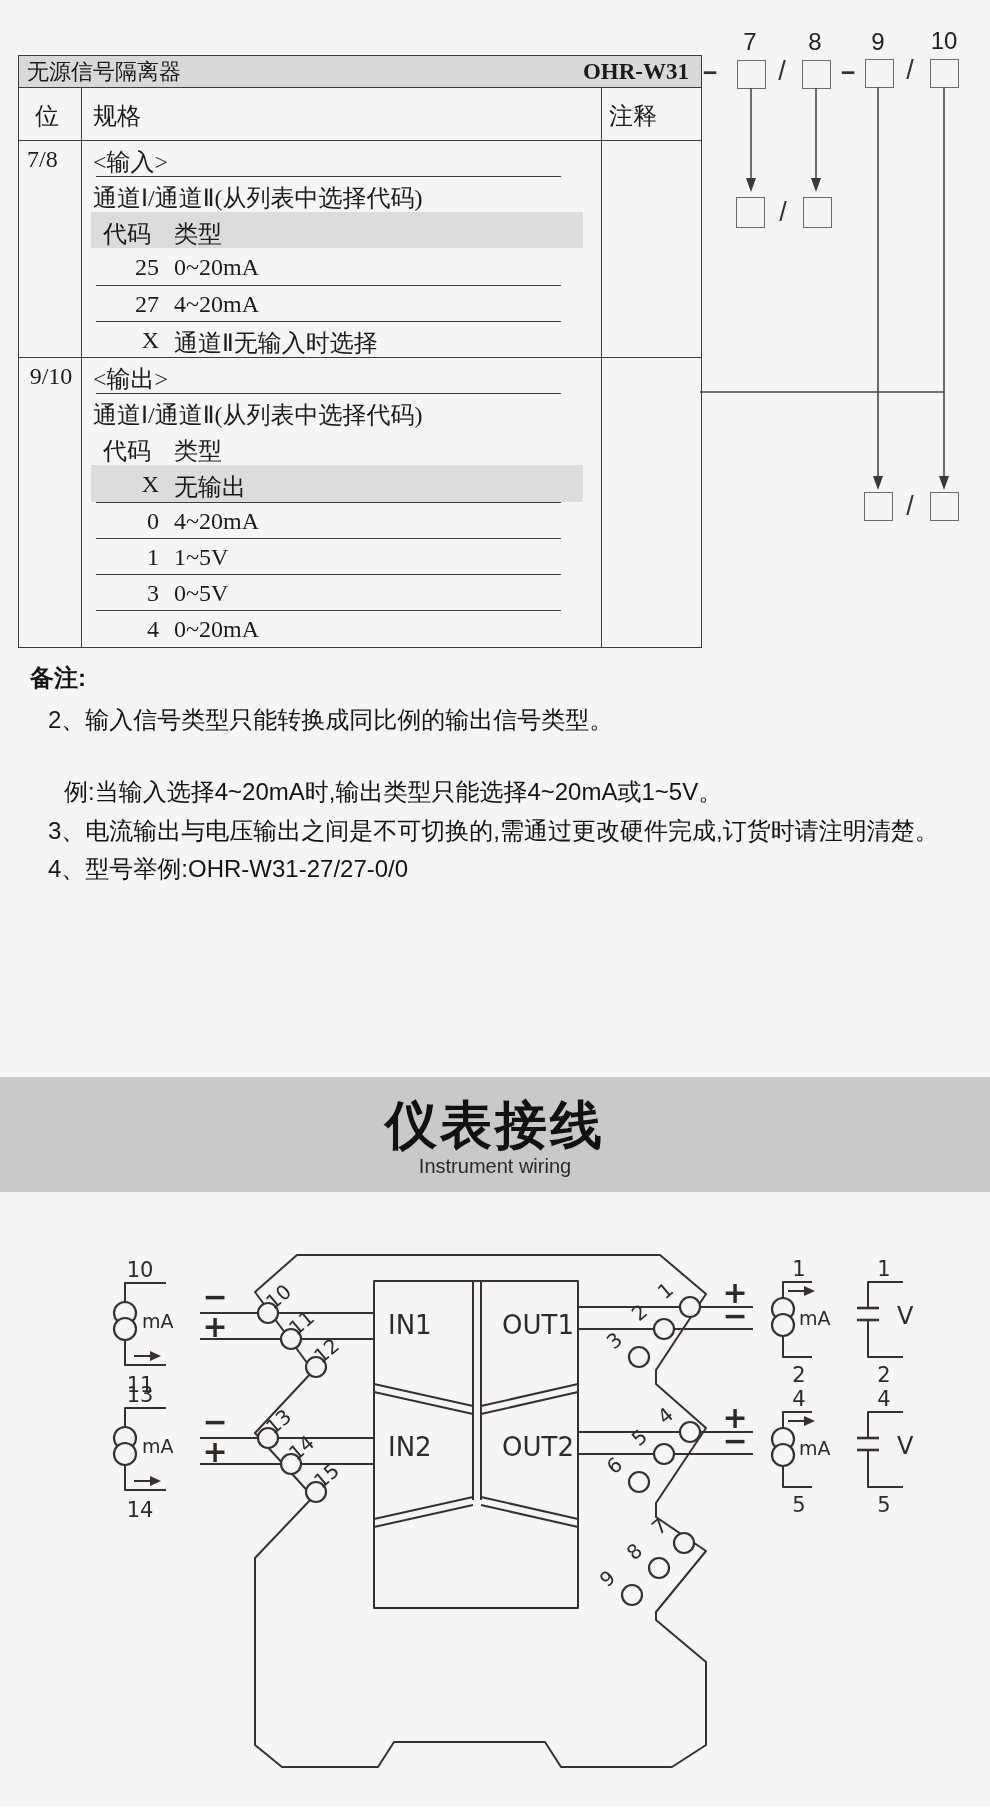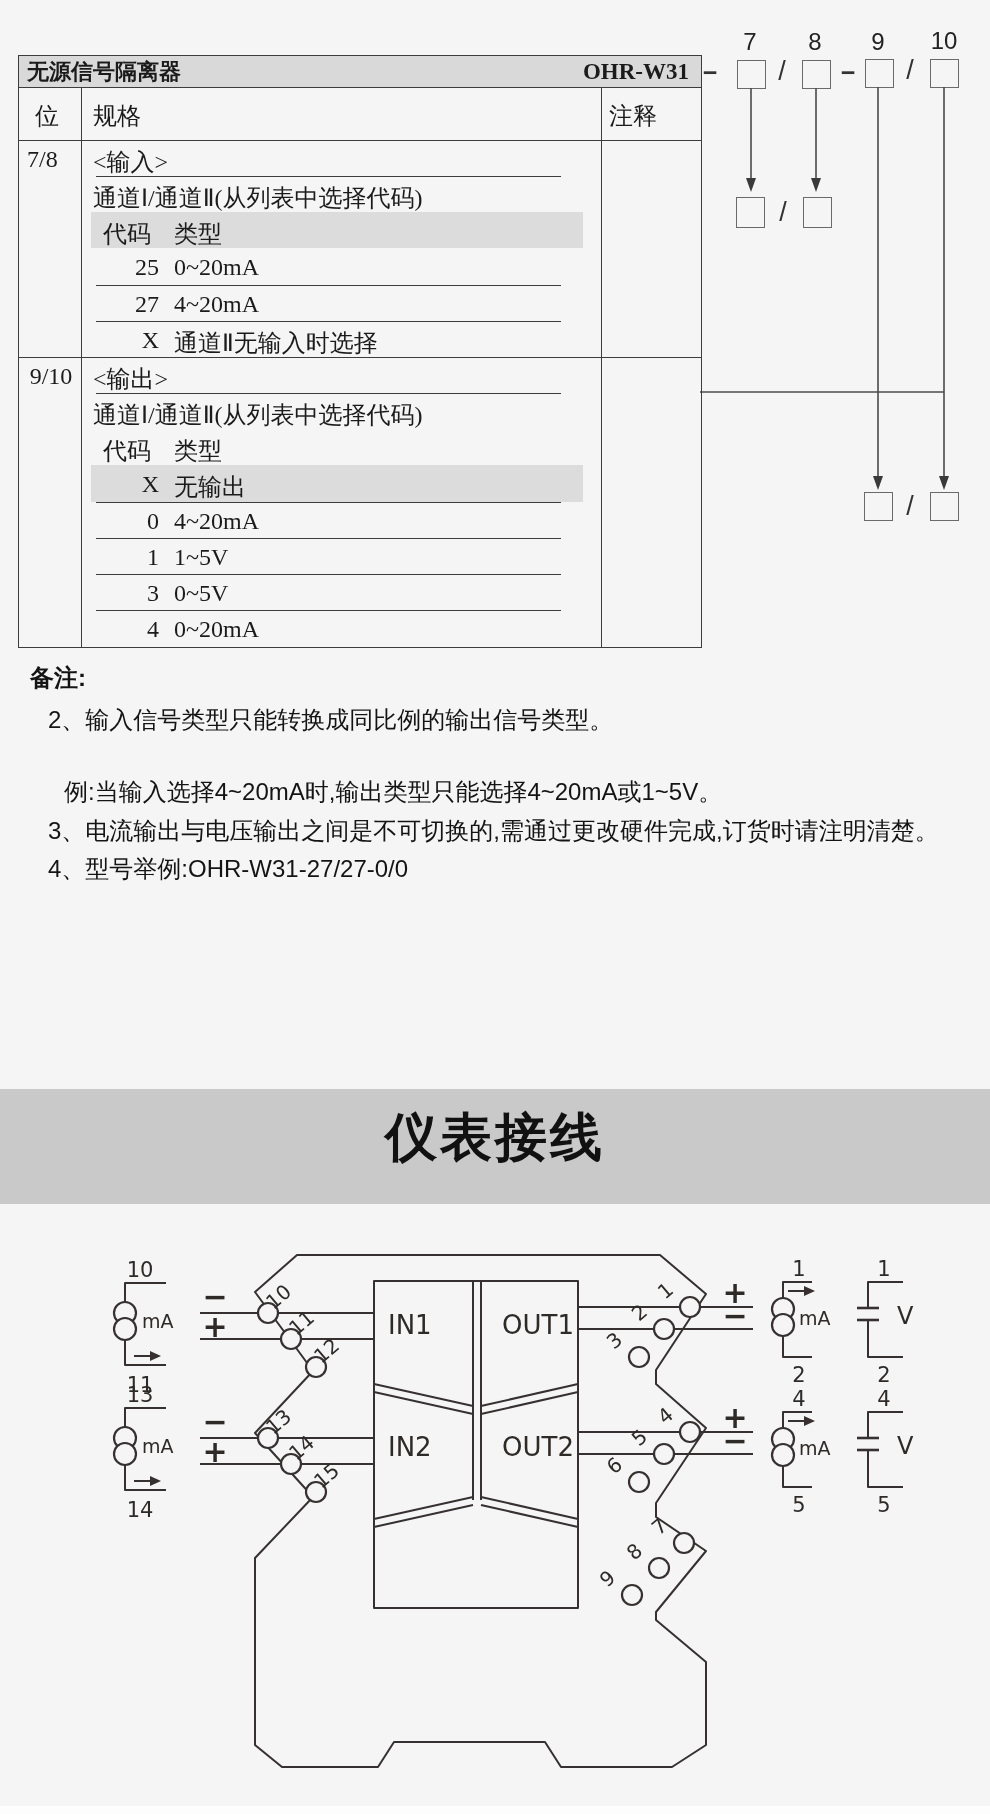--- a/index.html
+++ b/index.html
@@ -4,38 +4,38 @@
 <style>
   html,body{margin:0;padding:0;background:#e9e9e9;}
   .page{position:relative;width:990px;height:1814px;background:#f5f5f5;overflow:hidden;
         font-family:"Liberation Sans",sans-serif;color:#1b1b1b;}
   .abs{position:absolute;}
   
   .tbl{position:absolute;left:18px;top:55px;width:682px;height:591px;border:1px solid #3c3c3c;
        font-family:"Liberation Serif",serif;font-size:24px;}
   .titlebar{position:absolute;left:0;top:0;width:682px;height:31px;background:#d9d9d9;
             border-bottom:1px solid #3c3c3c;display:flex;justify-content:space-between;align-items:center;}
-  .titlebar .tname{padding-left:8px;font-weight:700;font-size:22px;}
+  .titlebar .tname{padding-left:8px;font-weight:400;font-size:22px;}
   .titlebar .tmodel{padding-right:12px;font-weight:700;font-size:23px;}
   .vline{position:absolute;width:1px;background:#3c3c3c;}
   .hline{position:absolute;height:1px;background:#3c3c3c;}
   .grayband{position:absolute;left:72px;width:492px;background:#dcdcdc;}
   .tcell{position:absolute;white-space:nowrap;}
   .code{position:absolute;left:90px;width:50px;text-align:right;}
   .typ{position:absolute;left:155px;}
   
   .selbox{position:absolute;width:27px;height:27px;border:1.5px solid #6a6a6a;background:transparent;}
   .digit{position:absolute;width:28px;text-align:center;font:400 24px "Liberation Sans";color:#222;}
   .op{position:absolute;width:20px;text-align:center;font:700 25px "Liberation Sans";color:#333;}
   .sl{font-weight:400;font-size:27px;}
   
   .note{position:absolute;font:400 24px "Liberation Sans";color:#141414;white-space:nowrap;}
   .nhead{font-weight:700;text-align:right;}
   
-  .banner{position:absolute;left:0;top:1077px;width:990px;height:115px;background:#c9c9c9;text-align:center;margin-top:12px;}
+  .banner{position:absolute;left:0;top:1077px;width:990px;height:115px;background:#c9c9c9;text-align:center;}
   .banner .bt{margin-top:14px;font:700 52px "Liberation Sans";letter-spacing:3px;color:#111;}
   .banner .bs{margin-top:-6px;font:400 20px "Liberation Sans";color:#2a2a2a;}
   
   .diagram{position:absolute;left:0;top:1192px;}
   .diagram path,.diagram line,.diagram rect{stroke:#363130;fill:none;stroke-width:2;stroke-linejoin:round;stroke-linecap:butt;}
   .diagram circle{stroke:#363130;fill:#f5f5f5;stroke-width:2.2;}
   .diagram text{fill:#2e2a28;font-family:"DejaVu Sans",sans-serif;}
   .tlab{font-size:20px;}
   .numlab{font-size:21px;}
   .boxlab{font-family:"DejaVu Sans Mono",monospace;font-size:26px;}
@@ -141,20 +141,21 @@
   </div>
 
   <div class="note nhead" style="left:30px;top:662px">备注:</div>
   <div class="note" style="left:48px;top:704px">2、输入信号类型只能转换成同比例的输出信号类型。</div>
   <div class="note" style="left:64px;top:776px">例:当输入选择4~20mA时,输出类型只能选择4~20mA或1~5V。</div>
   <div class="note" style="left:48px;top:815px">3、电流输出与电压输出之间是不可切换的,需通过更改硬件完成,订货时请注明清楚。</div>
   <div class="note" style="left:48px;top:853px">4、型号举例:OHR-W31-27/27-0/0</div>
 
   <div class="banner">
     <div class="bt">仪表接线</div>
+    <div class="bs">Instrument wiring</div>
   </div>
 
   <svg class="diagram" width="990" height="622" viewBox="0 1192 990 622">
 
     <path d="M297,1255 H660 L706,1294 L656,1370 V1384 L706,1428 L656,1503 V1517 L706,1551 L656,1612 V1620 L706,1662 V1745 L672,1767 H561 L545,1742 H394 L378,1767 H282 L255,1745 V1558 L313,1497 L255,1433 L313,1371 L255,1292 Z"></path>
 
     <rect x="374" y="1281" width="204" height="327"></rect>
     <path d="M473,1281 V1500"></path>
       <path d="M481,1281 V1500"></path>
     <path d="M374,1384 L473,1406"></path>

